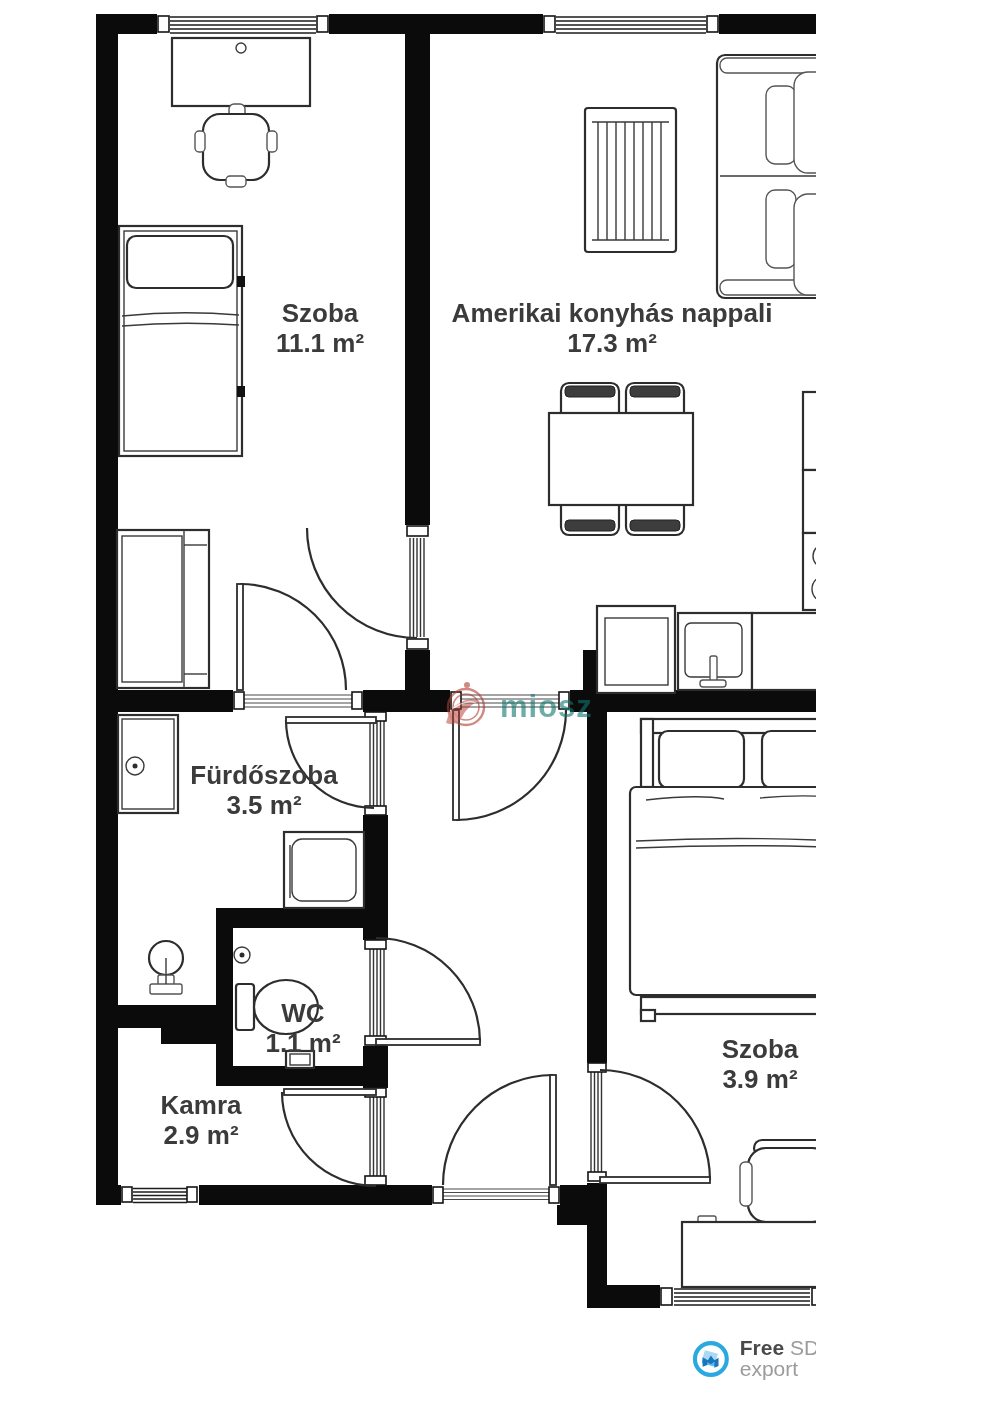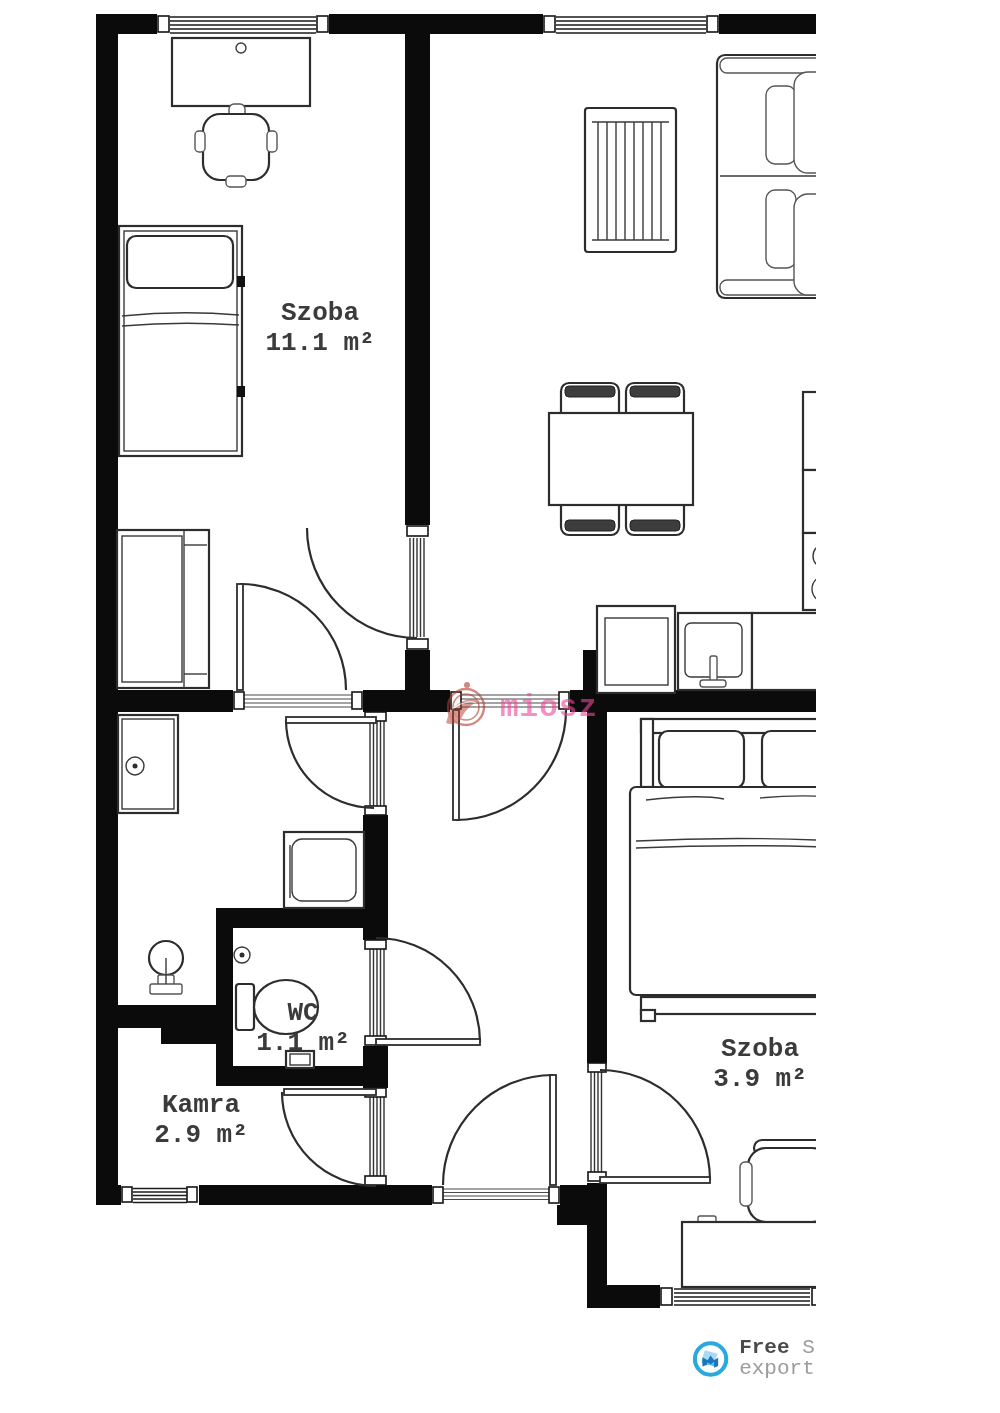--- a/index.html
+++ b/index.html
@@ -1,35 +1,35 @@
 <!DOCTYPE html>
 <html><head>
 <meta charset="utf-8">
 <style>
   html,body{margin:0;padding:0;background:#ffffff;}
   #stage{position:relative;width:816px;height:1413px;background:#ffffff;overflow:hidden;
-         font-family:Liberation Mono, monospace;}
+         font-family:Liberation Sans, sans-serif;}
   #plan-svg{position:absolute;left:0;top:0;}
   .wall{fill:#0b0b0b;stroke:none;}
   .opening{fill:#ffffff;stroke:none;}
   .cap{fill:#ffffff;stroke:#141414;stroke-width:1.6;}
   .winline{stroke:#1c1c1c;stroke-width:1.6;fill:none;}
   .thresh{stroke:#4a4a4a;stroke-width:1.2;fill:none;}
   .glaz{stroke:#333333;stroke-width:1.4;fill:none;}
   .arc{stroke:#2d2d2d;stroke-width:2.2;fill:none;}
   .leaf{fill:#ffffff;stroke:#2d2d2d;stroke-width:1.8;}
   .furn{fill:#ffffff;stroke:#2d2d2d;stroke-width:2.2;}
   .furn-thin{fill:none;stroke:#3a3a3a;stroke-width:1.4;}
   .furn-soft{fill:#ffffff;stroke:#555555;stroke-width:1.4;}
   .darkbar{fill:#3d3d3d;stroke:#222;stroke-width:1;}
   .room-label{position:absolute;transform:translateX(-50%);text-align:center;
       font-weight:bold;font-size:26px;line-height:30px;color:#3b3b3b;white-space:nowrap;}
   #watermark{position:absolute;left:438px;top:678px;display:flex;align-items:center;
       gap:6px;opacity:0.6;}
-  #watermark .wm-text{font-weight:bold;font-size:31px;color:#ec4899;letter-spacing:1px;}
+  #watermark .wm-text{font-weight:bold;font-size:31px;color:#0f766e;letter-spacing:1px;}
   #footer{position:absolute;left:692px;top:1327px;display:flex;align-items:center;gap:10px;}
   #footer .f-lines{display:flex;flex-direction:column;line-height:1;}
   #footer .f-top{font-size:21px;color:#9b9b9b;margin-bottom:3px;}
   #footer .f-top .f-free{font-weight:bold;color:#4a4a4a;}
   #footer .f-brand{font-size:35px;color:#868686;letter-spacing:-0.5px;}
 </style>
 </head>
 <body>
 
 <div id="stage">
@@ -299,20 +299,28 @@
         <rect class="furn-soft" x="848" y="1216" width="18" height="7" rx="2"></rect>
         <rect class="furn" x="682" y="1222" width="198" height="65"></rect>
       </g>
     </g>
   </svg>
 
   <div class="room-label" style="left:320px;top:298px">
     <div>Szoba</div>
     <div>11.1 m²</div>
   </div>
+  <div class="room-label" style="left:612px;top:298px">
+    <div>Amerikai konyhás nappali</div>
+    <div>17.3 m²</div>
+  </div>
+  <div class="room-label" style="left:264px;top:760px">
+    <div>Fürdőszoba</div>
+    <div>3.5 m²</div>
+  </div>
   <div class="room-label" style="left:303px;top:998px">
     <div>WC</div>
     <div>1.1 m²</div>
   </div>
   <div class="room-label" style="left:201px;top:1090px">
     <div>Kamra</div>
     <div>2.9 m²</div>
   </div>
   <div class="room-label" style="left:760px;top:1034px">
     <div>Szoba</div>

